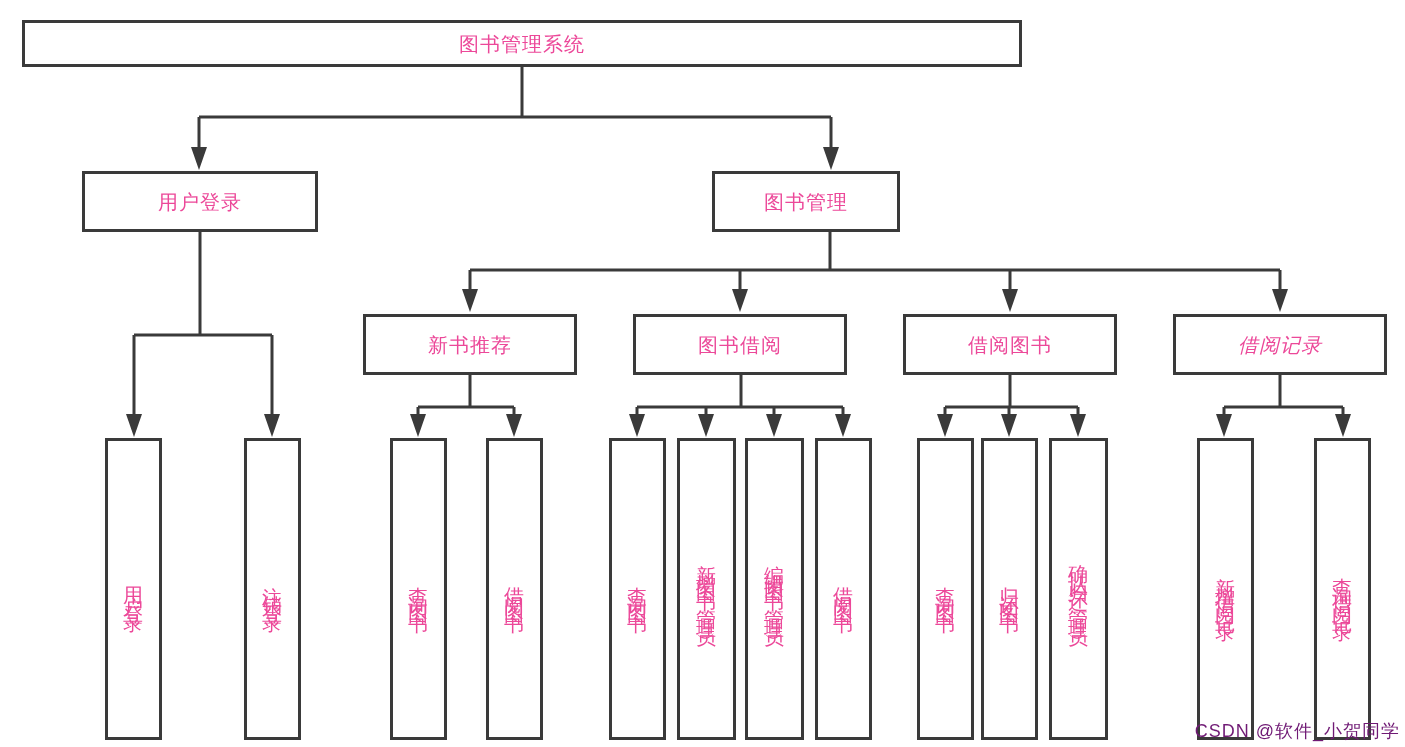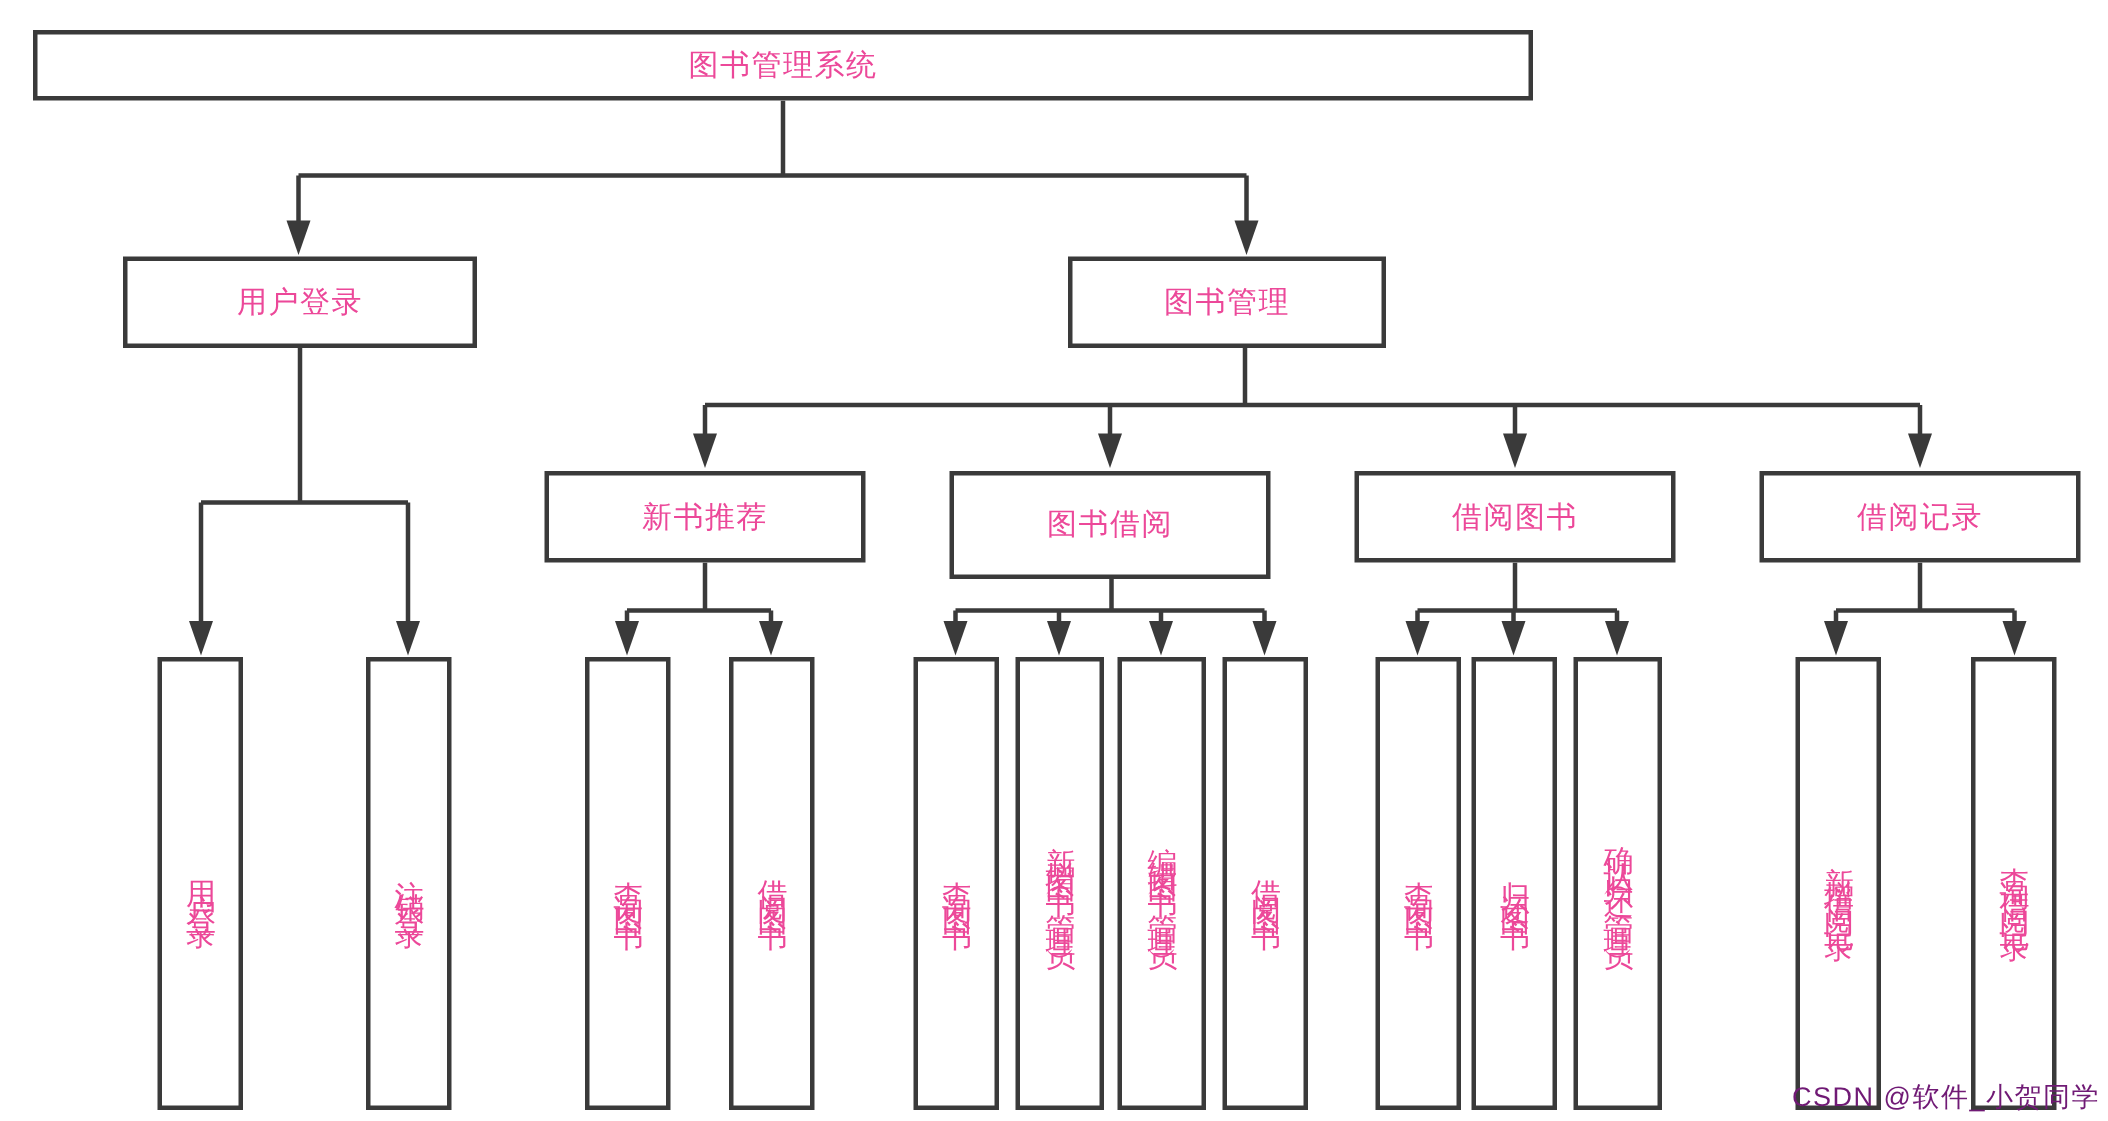--- a/index.html
+++ b/index.html
@@ -86,34 +86,34 @@
     </g>
   </svg>
 
   <div class="node h" style="left:22px; top:20px; width:1000px; height:47px;">
     <span>图书管理系统</span>
   </div>
 
   <div class="node h" style="left:82px; top:171px; width:236px; height:61px;">
     <span>用户登录</span>
   </div>
-  <div class="node h" style="left:712px; top:171px; width:212px; height:61px;">
+  <div class="node h" style="left:712px; top:171px; width:188px; height:61px;">
     <span>图书管理</span>
   </div>
 
   <div class="node h" style="left:363px; top:314px; width:214px; height:61px;">
     <span>新书推荐</span>
   </div>
-  <div class="node h" style="left:633px; top:314px; width:214px; height:72px;">
+  <div class="node h" style="left:633px; top:314px; width:214px; height:61px;">
     <span>图书借阅</span>
   </div>
   <div class="node h" style="left:903px; top:314px; width:214px; height:61px;">
     <span>借阅图书</span>
   </div>
-  <div class="node h" style="left:1173px; top:314px; width:214px; height:61px;">
+  <div class="node h" style="left:1173px; top:314px; width:214px; height:61px;font-style:italic;">
     <span>借阅记录</span>
   </div>
 
   <div class="node v" style="left:105px; top:438px; width:57px; height:302px;">
     <span>用户登录</span>
   </div>
   <div class="node v" style="left:244px; top:438px; width:57px; height:302px;">
     <span>注销登录</span>
   </div>
 

